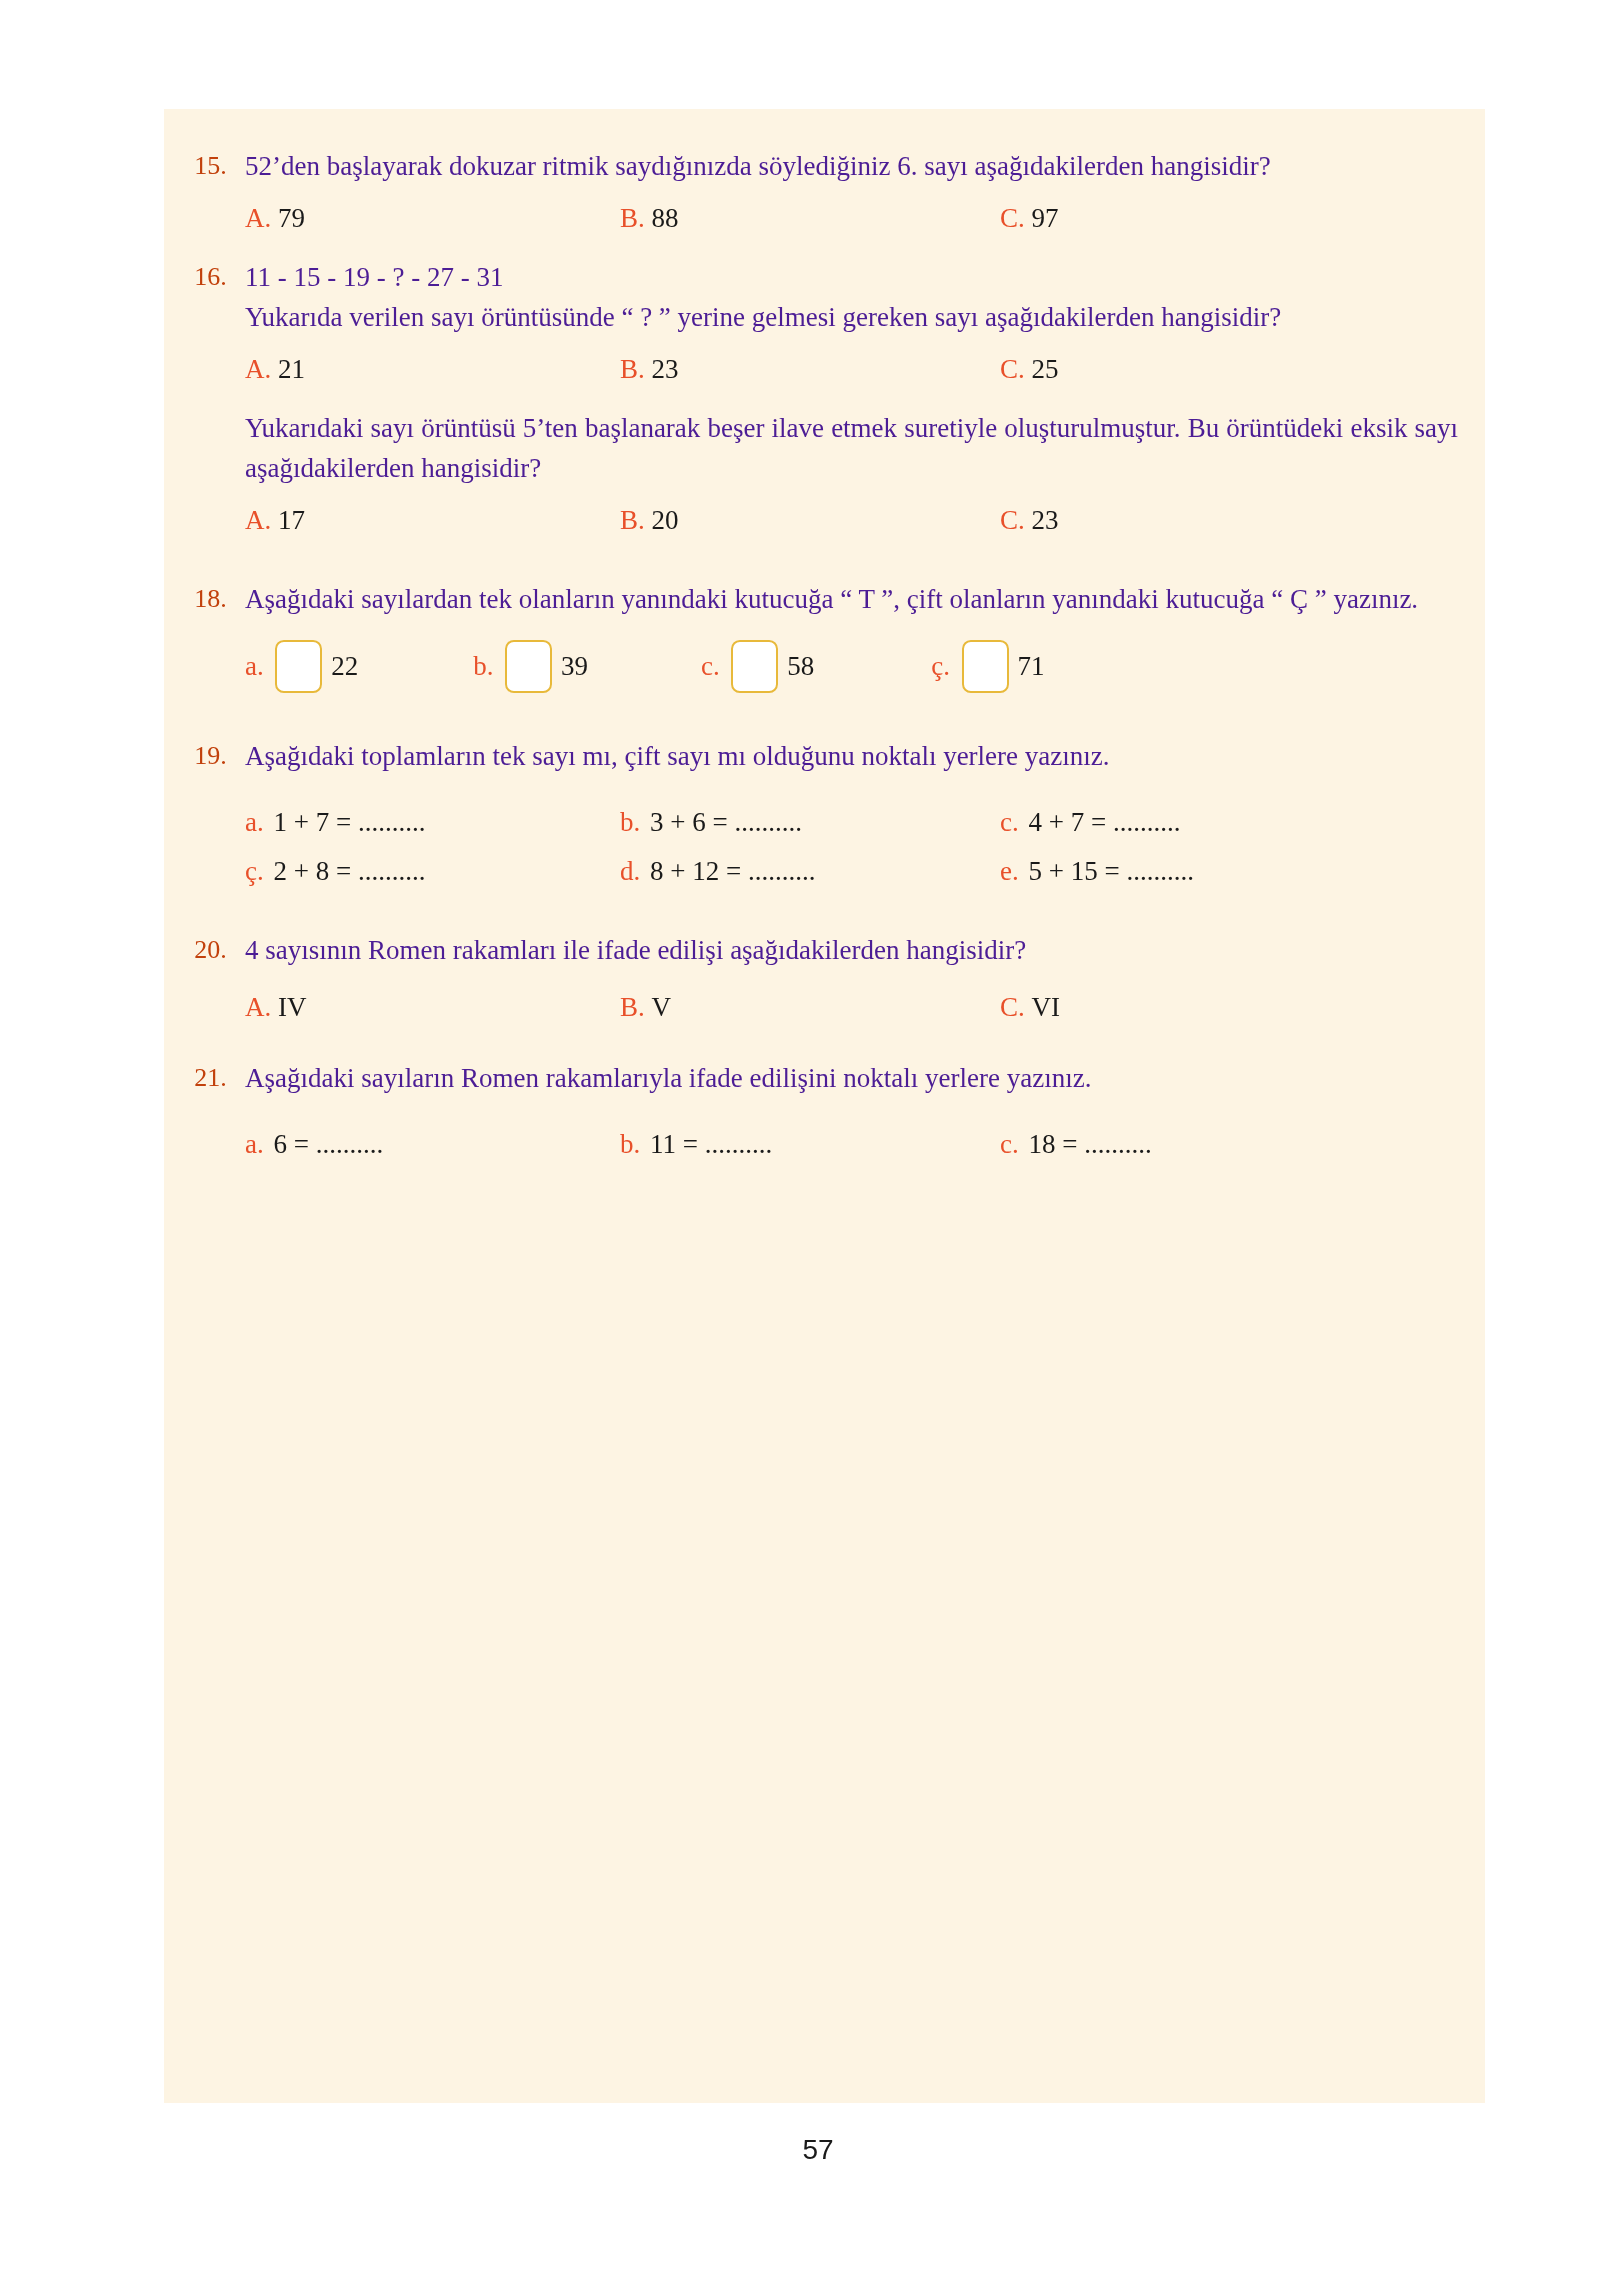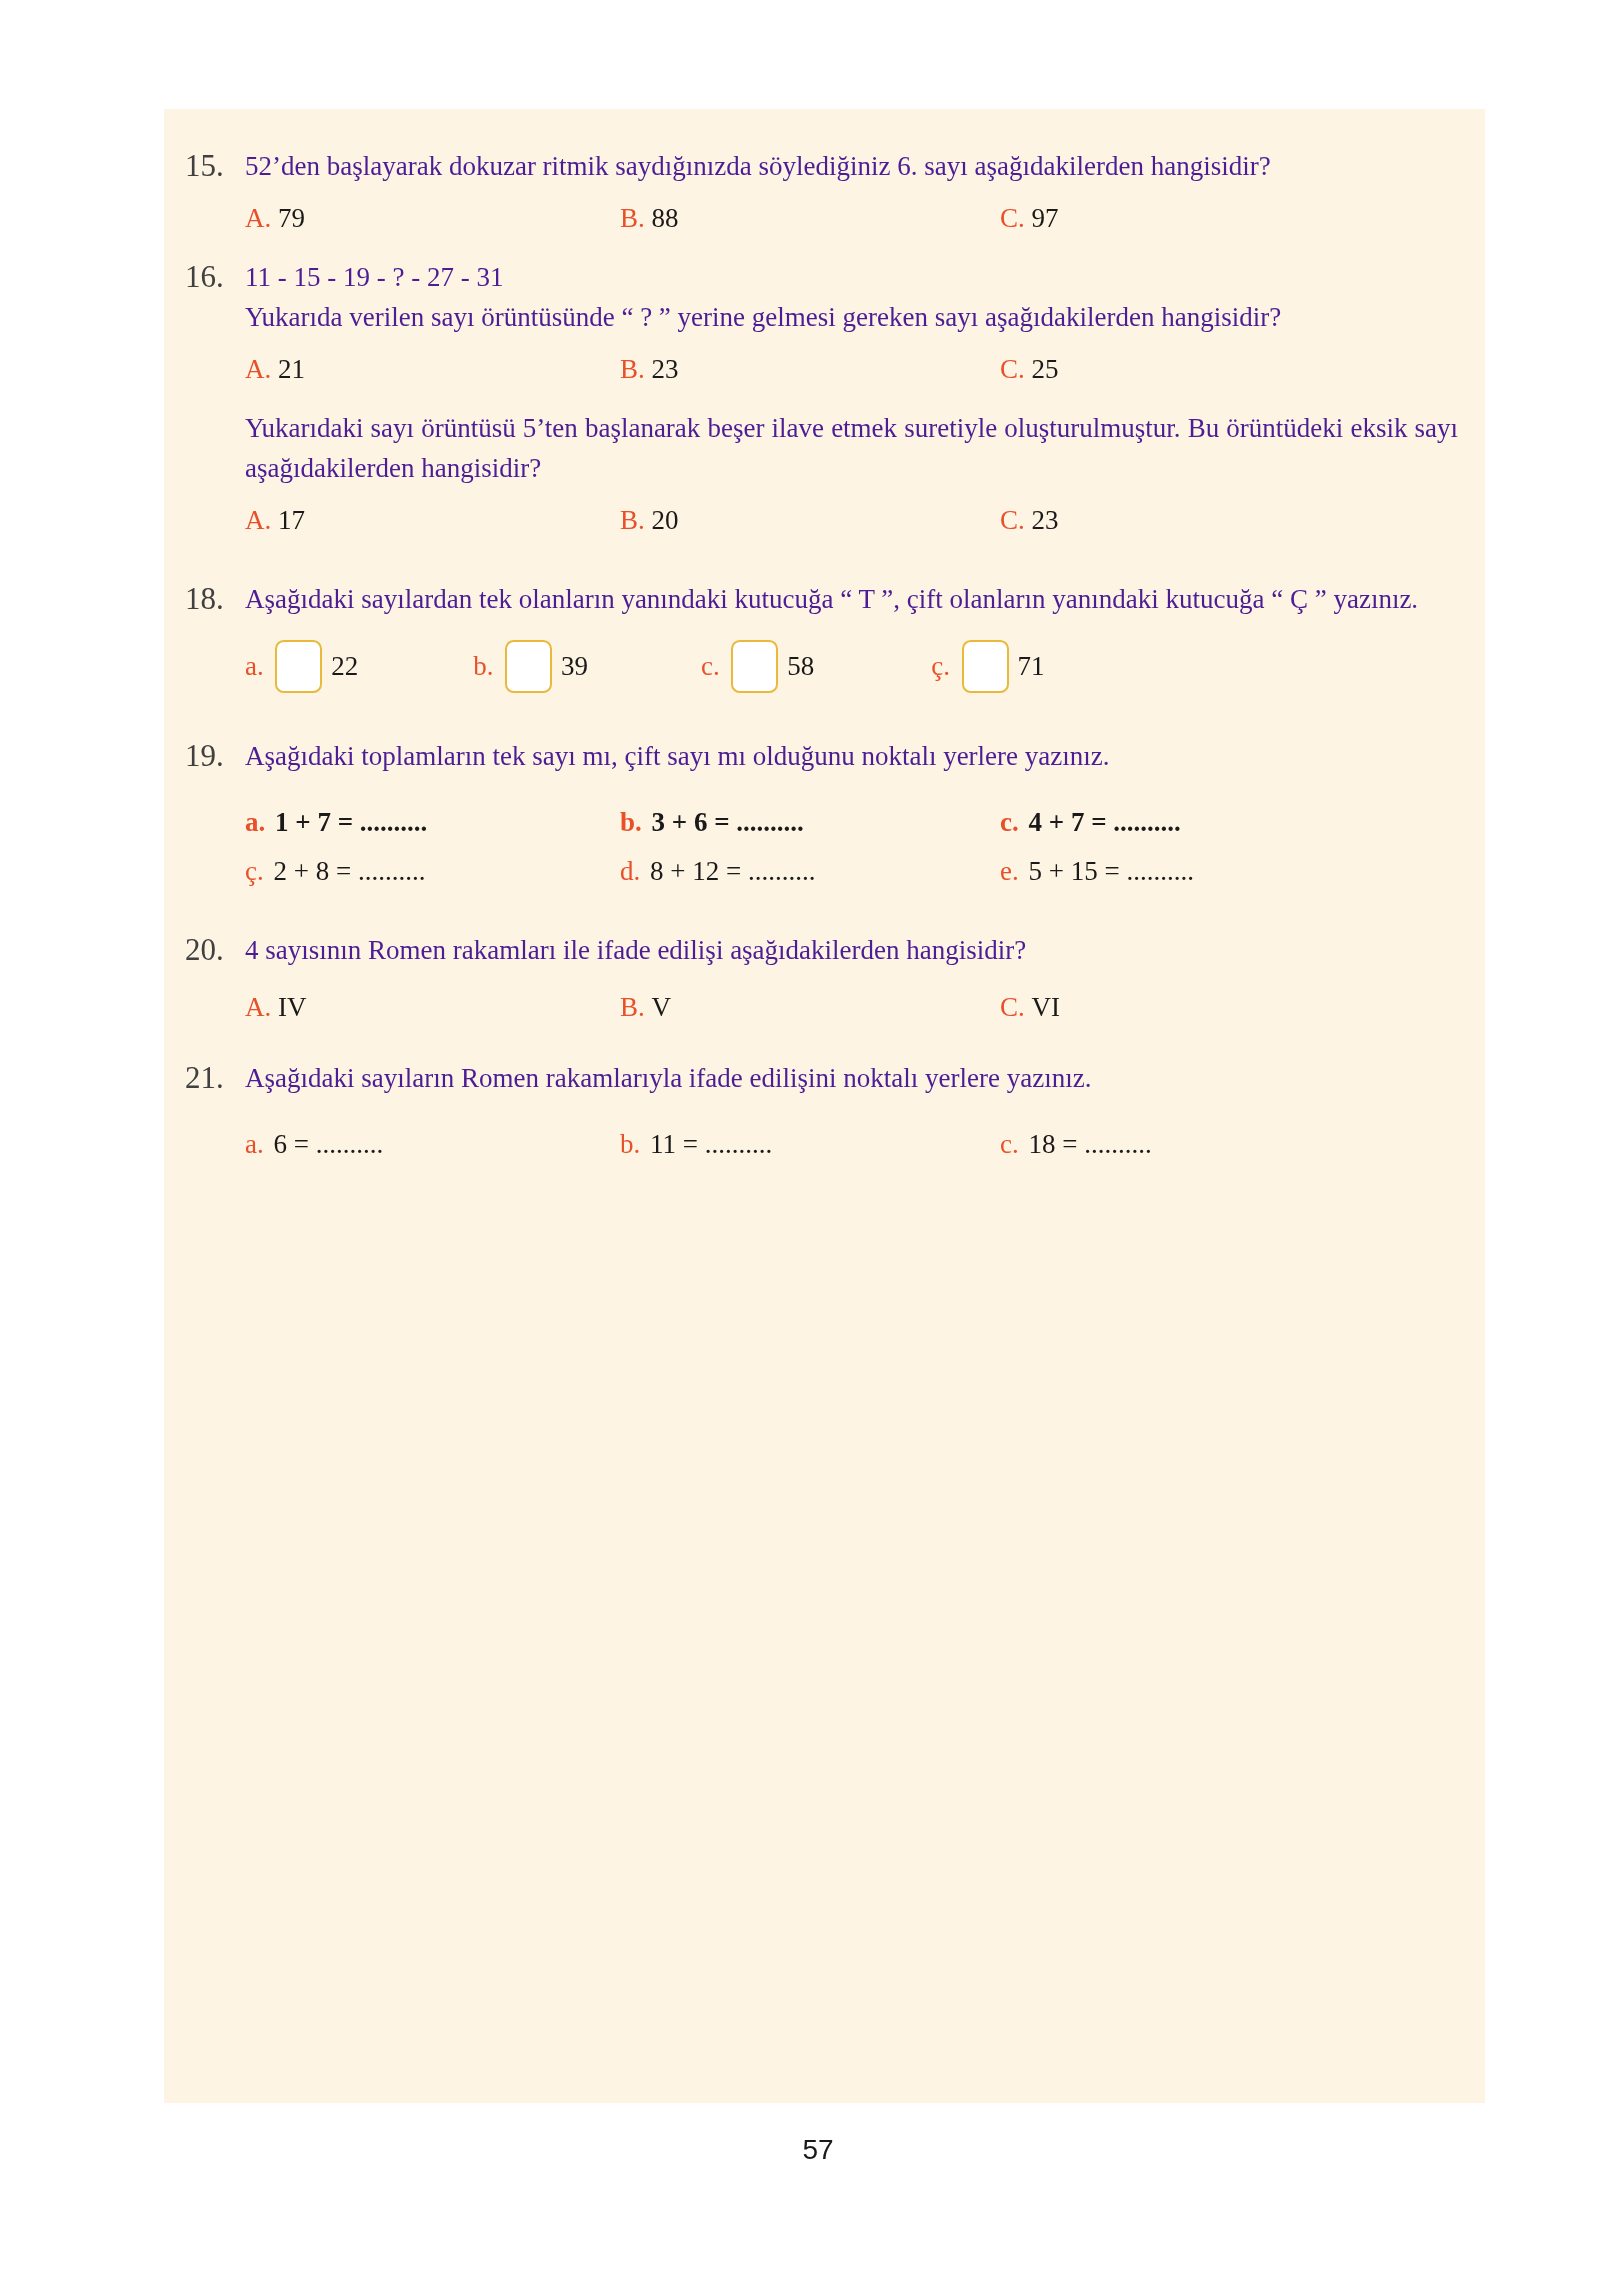--- a/index.html
+++ b/index.html
@@ -37,26 +37,26 @@
     top: 146px;
     width: 1273px;
   }
   
   .q {
     display: flex;
     align-items: flex-start;
     margin-bottom: 0;
   }
   .qnum {
-    color: #404040;
-    font-size: 31px;
+    color: #c2410c;
+    font-size: 26px;
     line-height: 39px;
     width: 60px;
     flex: 0 0 60px;
-    text-align: left;
+    text-align: center;
     padding-right: 8.8px;
     box-sizing: border-box;
     white-space: nowrap;
   }
   .qbody {
     flex: 1 1 auto;
     font-size: 27px;
     line-height: 40px;
     color: #4c1d95;
   }
@@ -223,21 +223,21 @@
         <span class="val">71</span>
       </div>
     </div>
 
     <div class="spacer-lg"></div>
 
     <div class="q">
       <div class="qnum">19.</div>
       <div class="qbody justify">Aşağıdaki toplamların tek sayı mı, çift sayı mı olduğunu noktalı yerlere yazınız.</div>
     </div>
-    <div class="fillrow" style="margin-top:31px;font-weight:bold;">
+    <div class="fillrow" style="margin-top:31px;">
       <div class="cell w1"><span class="lbl">a.</span><span>1 + 7 = ..........</span></div>
       <div class="cell w2"><span class="lbl">b.</span><span>3 + 6 = ..........</span></div>
       <div class="cell"><span class="lbl">c.</span><span>4 + 7 = ..........</span></div>
     </div>
     <div class="fillrow" style="margin-top:18px;">
       <div class="cell w1"><span class="lbl">ç.</span><span>2 + 8 = ..........</span></div>
       <div class="cell w2"><span class="lbl">d.</span><span>8 + 12 = ..........</span></div>
       <div class="cell"><span class="lbl">e.</span><span>5 + 15 = ..........</span></div>
     </div>
 

